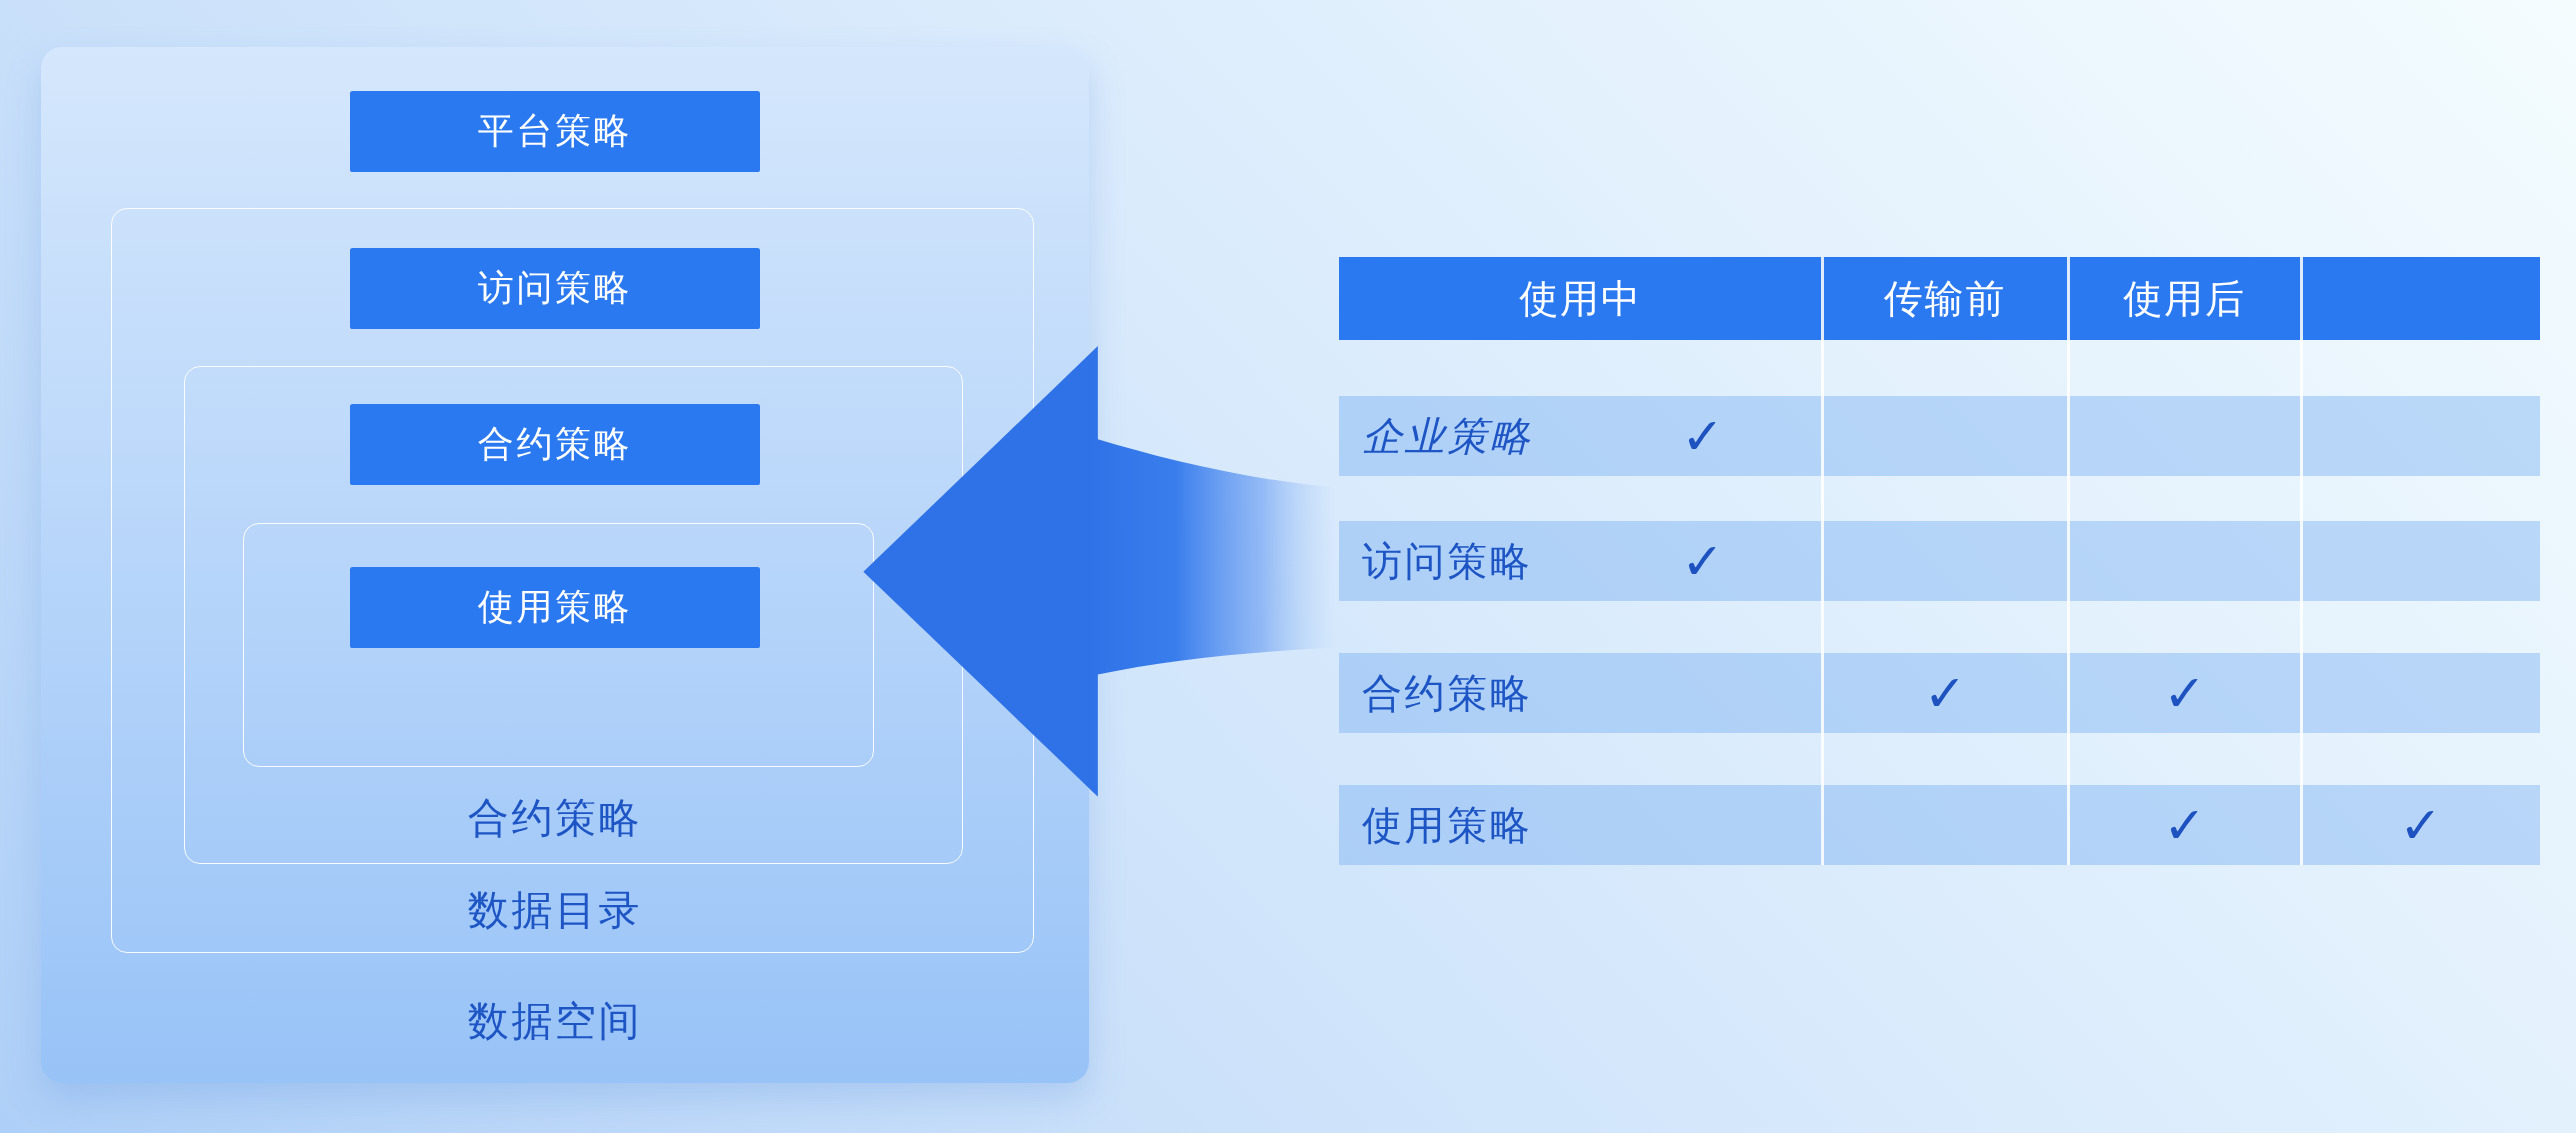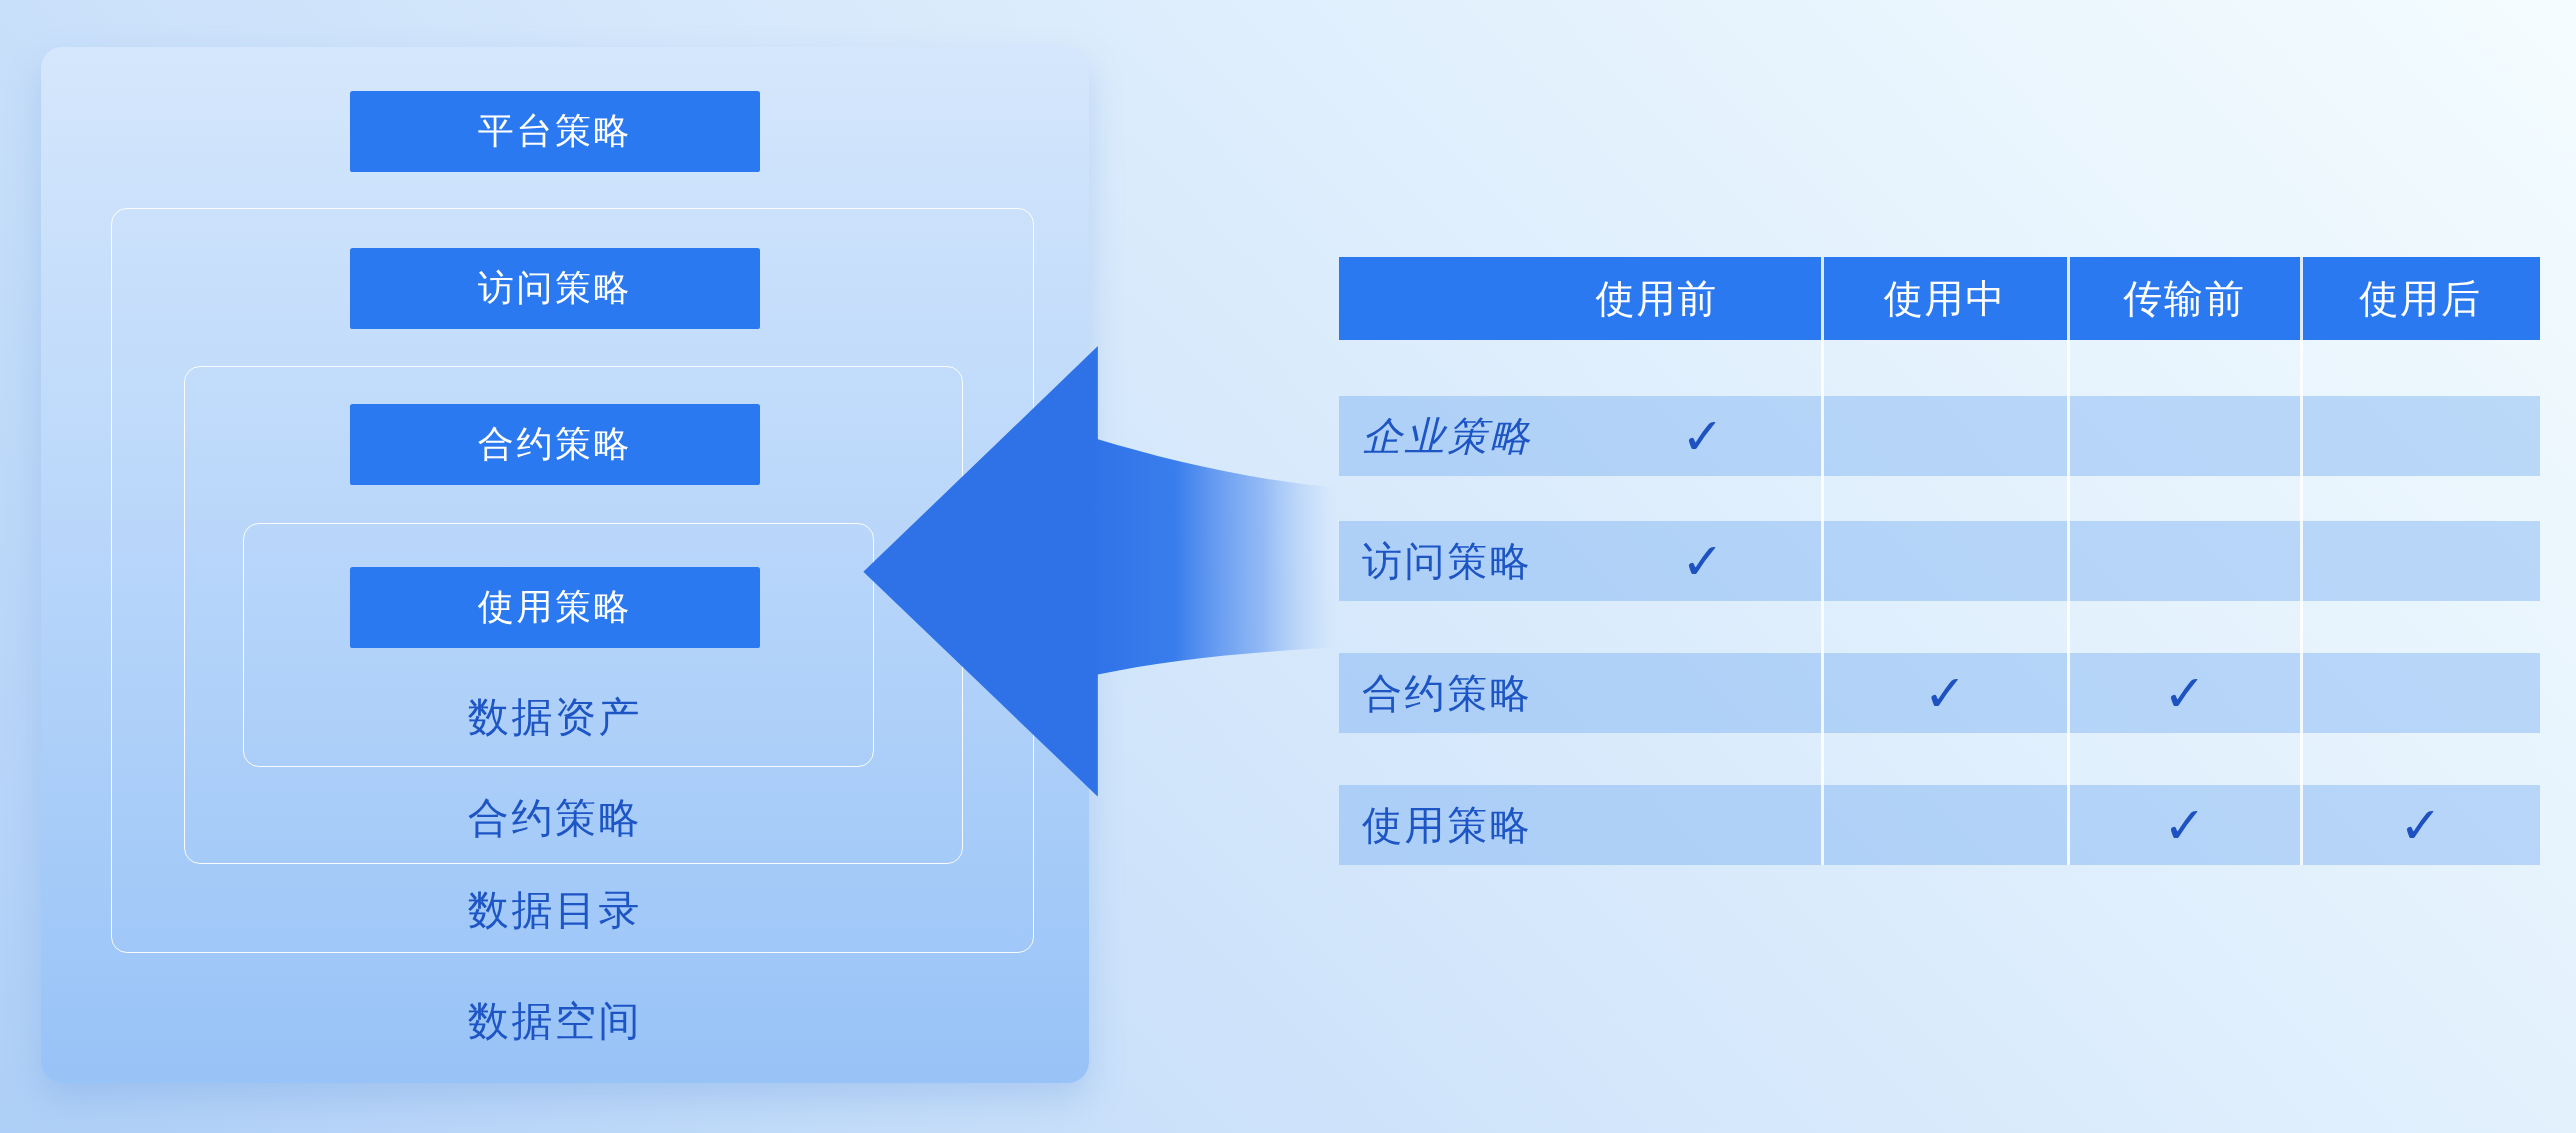--- a/index.html
+++ b/index.html
@@ -114,21 +114,20 @@
   <div class="pill pill-2">
     <span>访问策略</span>
   </div>
   <div class="pill pill-3">
     <span>合约策略</span>
   </div>
   <div class="pill pill-4">
     <span>使用策略</span>
   </div>
 
-  <div class="layer-label ll-1">数据资产</div>
   <div class="layer-label ll-2">合约策略</div>
   <div class="layer-label ll-3">数据目录</div>
   <div class="layer-label ll-4">数据空间</div>
 
   <svg class="arrow-svg" viewBox="0 0 2933 1291" xmlns="http://www.w3.org/2000/svg">
     <defs>
       <linearGradient id="arrowFade" gradientUnits="userSpaceOnUse" x1="1240" y1="0" x2="1522" y2="0">
         <stop offset="0" stop-color="#2F72E8" stop-opacity="1"></stop>
         <stop offset="0.35" stop-color="#3379EC" stop-opacity="0.96"></stop>
         <stop offset="0.70" stop-color="#5B93F0" stop-opacity="0.55"></stop>
@@ -141,21 +140,20 @@
              C 1330 524 1430 548 1532 556
              L 1532 737
              C 1430 741 1330 751 1250 768
              L 1250 907
              Z" fill="url(#arrowFade)"></path>
   </svg>
 
   <div class="matrix">
 
     <div class="m-head">
-      <div class="hcell first">使用前</div>
       <div class="hcell">使用中</div>
       <div class="hcell">传输前</div>
       <div class="hcell">使用后</div>
     </div>
 
     <div class="m-row m-row-1">
       <div class="rlabel-cell">
         <span class="row-label">企业策略</span>
         <span class="check">✓</span>
       </div>

